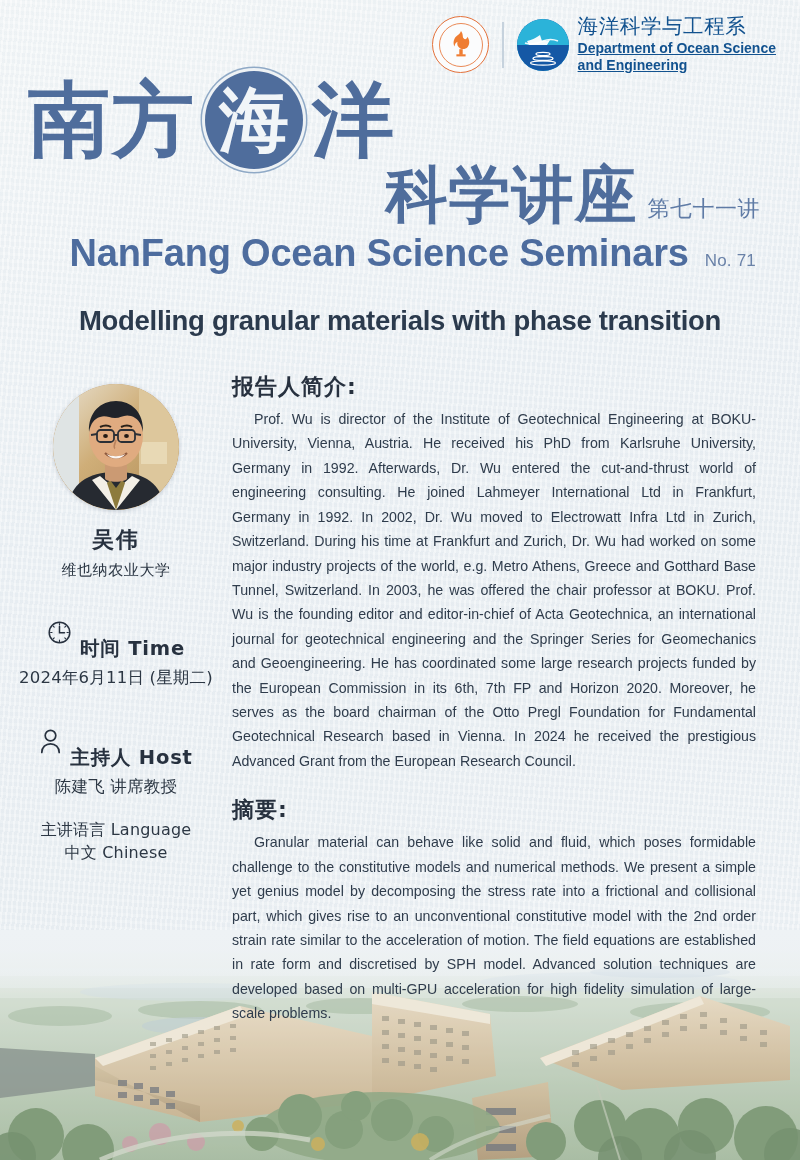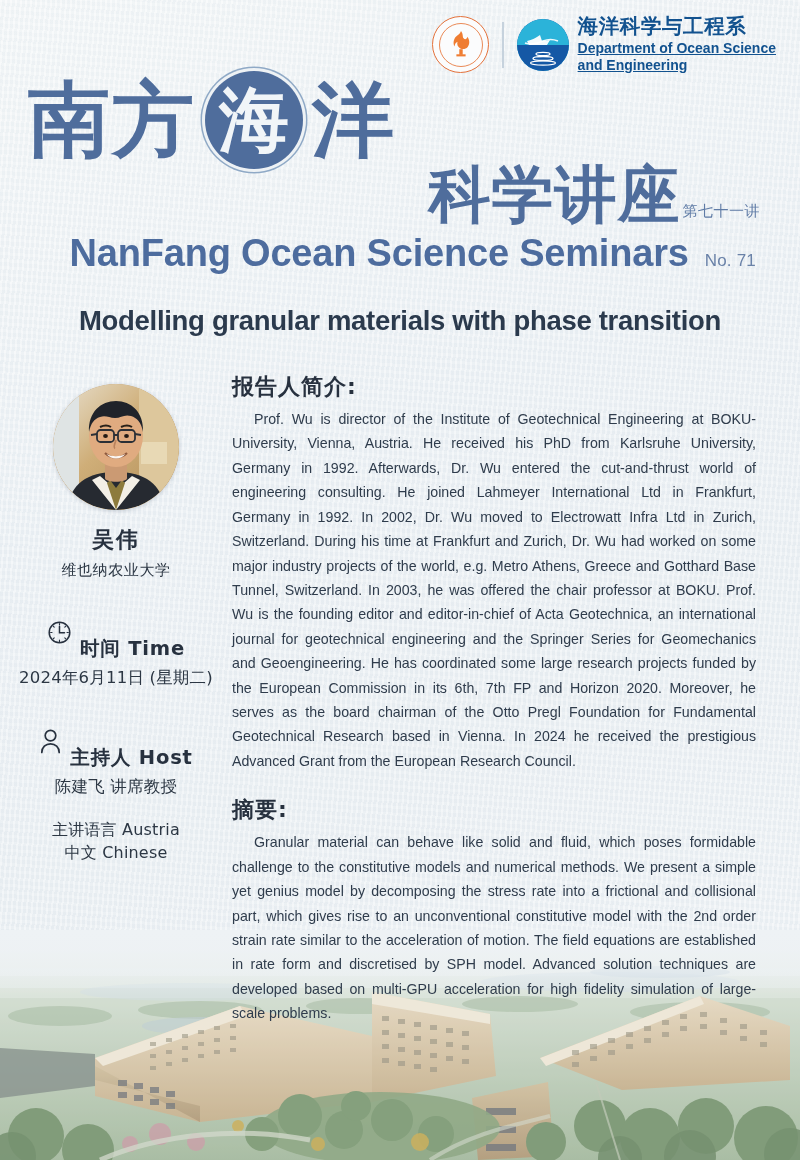--- a/index.html
+++ b/index.html
@@ -51,21 +51,21 @@
     width:1.5px;height:46px;background:#c6d2dd;flex:none;
   }
   .dept{ display:flex; align-items:center; gap:9px; }
   .dept-mark{
     width:52px;height:52px;border-radius:50%;
     background:#1a6fb5;
     position:relative; overflow:hidden; flex:none;
   }
   .dept-txt{ line-height:1; }
   .dept-cn{
-    font-size:20.5px; font-weight:bold; color:#12528f;
+    font-size:20.5px; font-weight:normal; color:#12528f;
     letter-spacing:.6px; display:block; margin-bottom:3px;
     font-family:"DejaVu Sans","Liberation Sans",sans-serif;
   }
   .dept-en{
     font-size:14px; font-weight:bold; color:#12528f;
     line-height:1.22; display:block;text-decoration:underline;
   }
 
   
   .hero{ position:absolute; top:74px; left:0; width:800px; z-index:4; }
@@ -96,21 +96,21 @@
     display:flex; align-items:baseline; justify-content:flex-end;
     padding-right:40px; margin-top:-2px;text-align:center;
   }
   .cjk-mid{
     font-family:"DejaVu Sans","Liberation Sans",sans-serif;
     font-weight:bold; font-size:62px; line-height:1;
     color:#4f6d9c; letter-spacing:1px;
   }
   .episode-cn{
     font-family:Liberation Mono, monospace;
-    font-size:15px; color:#5f7ba6; margin-left:2px; letter-spacing:.5px;
+    font-size:22px; color:#5f7ba6; margin-left:10px; letter-spacing:.5px;
   }
   .hero-line3{
     display:flex; align-items:baseline; justify-content:flex-end;
     padding-right:44px; margin-top:6px;
   }
   .seminars-en{
     font-size:38px; font-weight:bold; color:#4d6c9e;
     letter-spacing:-.2px;
   }
   .episode-en{
@@ -346,21 +346,21 @@
           <svg class="ico" width="23" height="26" viewBox="0 0 23 26">
             <circle cx="11.5" cy="7.6" r="5.3" fill="none" stroke="#27313f" stroke-width="1.7"></circle>
             <path d="M2.8 24.4c0-5.1 3.9-8.6 8.7-8.6s8.7 3.5 8.7 8.6" fill="none" stroke="#27313f" stroke-width="1.7" stroke-linecap="round"></path>
           </svg>
           <span class="info-head-label">主持人 Host</span>
         </div>
         <div class="info-line">陈建飞 讲席教授</div>
       </div>
 
       <div class="lang-block">
-        <div class="lang-line">主讲语言 Austria</div>
+        <div class="lang-line">主讲语言 Language</div>
         <div class="lang-line">中文 Chinese</div>
       </div>
     </div>
 
     <div class="col-right">
       <div class="sec-head">报告人简介:</div>
       <div class="para">Prof. Wu is director of the Institute of Geotechnical Engineering at BOKU-University, Vienna, Austria. He received his PhD from Karlsruhe University, Germany in 1992. Afterwards, Dr. Wu entered the cut-and-thrust world of engineering consulting. He joined Lahmeyer International Ltd in Frankfurt, Germany in 1992. In 2002, Dr. Wu moved to Electrowatt Infra Ltd in Zurich, Switzerland. During his time at Frankfurt and Zurich, Dr. Wu had worked on some major industry projects of the world, e.g. Metro Athens, Greece and Gotthard Base Tunnel, Switzerland. In 2003, he was offered the chair professor at BOKU. Prof. Wu is the founding editor and editor-in-chief of Acta Geotechnica, an international journal for geotechnical engineering and the Springer Series for Geomechanics and Geoengineering. He has coordinated some large research projects funded by the European Commission in its 6th, 7th FP and Horizon 2020. Moreover, he serves as the board chairman of the Otto Pregl Foundation for Fundamental Geotechnical Research based in Vienna. In 2024 he received the prestigious Advanced Grant from the European Research Council.</div>
 
       <div class="sec-head abstract">摘要:</div>
       <div class="para">Granular material can behave like solid and fluid, which poses formidable challenge to the constitutive models and numerical methods. We present a simple yet genius model by decomposing the stress rate into a frictional and collisional part, which gives rise to an unconventional constitutive model with the 2nd order strain rate similar to the acceleration of motion. The field equations are established in rate form and discretised by SPH model. Advanced solution techniques are developed based on multi-GPU acceleration for high fidelity simulation of large-scale problems.</div>

